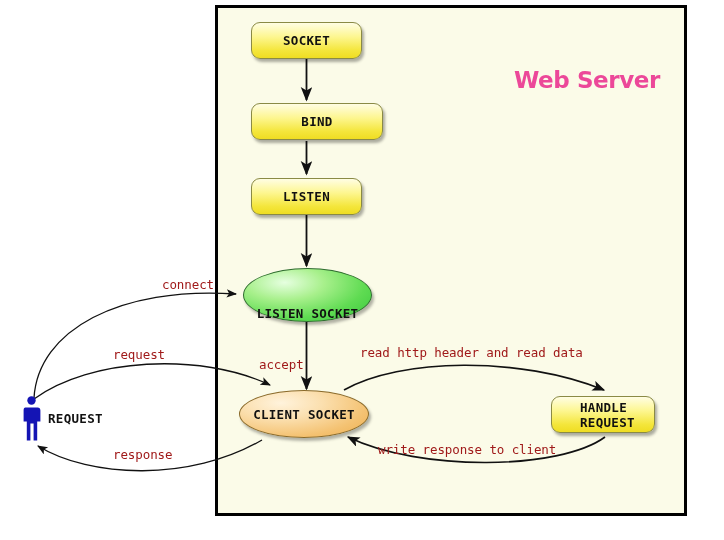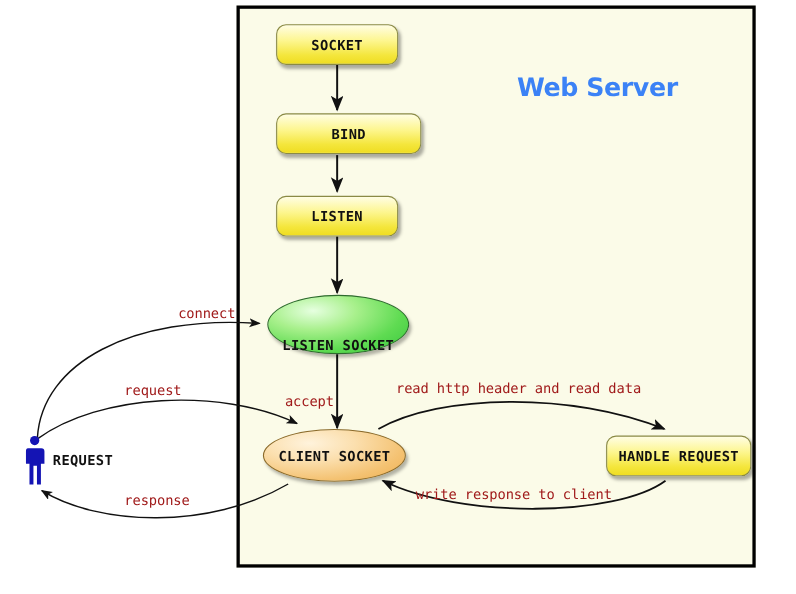--- a/index.html
+++ b/index.html
@@ -37,25 +37,25 @@
     height: 511px;
     background: #fbfbe8;
     border: 3px solid #000000;
     box-sizing: border-box;
   }
   .server-title {
     position: absolute;
     left: 470px;
     top: 67px;
     width: 190px;
-    text-align: left;
+    text-align: right;
     font-family: "DejaVu Sans", sans-serif;
     font-size: 23px;
     font-weight: bold;
-    color: #3b82f6;
+    color: #ec4899;
     letter-spacing: -0.4px;
   }
 
   
   .node-rect {
     position: absolute;
     box-sizing: border-box;
     border: 1.4px solid #8a8a45;
     border-radius: 9px;
     background: linear-gradient(to bottom, #fffde3 0%, #fdf68f 40%, #f4e63c 78%, #efdd22 100%);
@@ -173,21 +173,21 @@
   </div>
 
   <div class="node-ellipse ellipse-green" style="left:243px; top:268px; width:129px; height:54px;">
     <span>LISTEN SOCKET</span>
   </div>
 
   <div class="node-ellipse ellipse-orange" style="left:239px; top:390px; width:130px; height:48px;">
     <span>CLIENT SOCKET</span>
   </div>
 
-  <div class="node-rect" style="left:551px; top:396px; width:132px; height:37px;">
+  <div class="node-rect" style="left:551px; top:396px; width:104px; height:37px;padding-left:28px;">
     <span>HANDLE REQUEST</span>
   </div>
 
   <div class="edge-label" style="left:114px; top:277px;margin-left:48px;">connect</div>
 
   <div class="edge-label" style="left:113px; top:347px;">request</div>
 
   <div class="edge-label" style="left:113px; top:447px;">response</div>
 
   <div class="edge-label" style="left:259px; top:345px;margin-top:12px;">accept</div>

